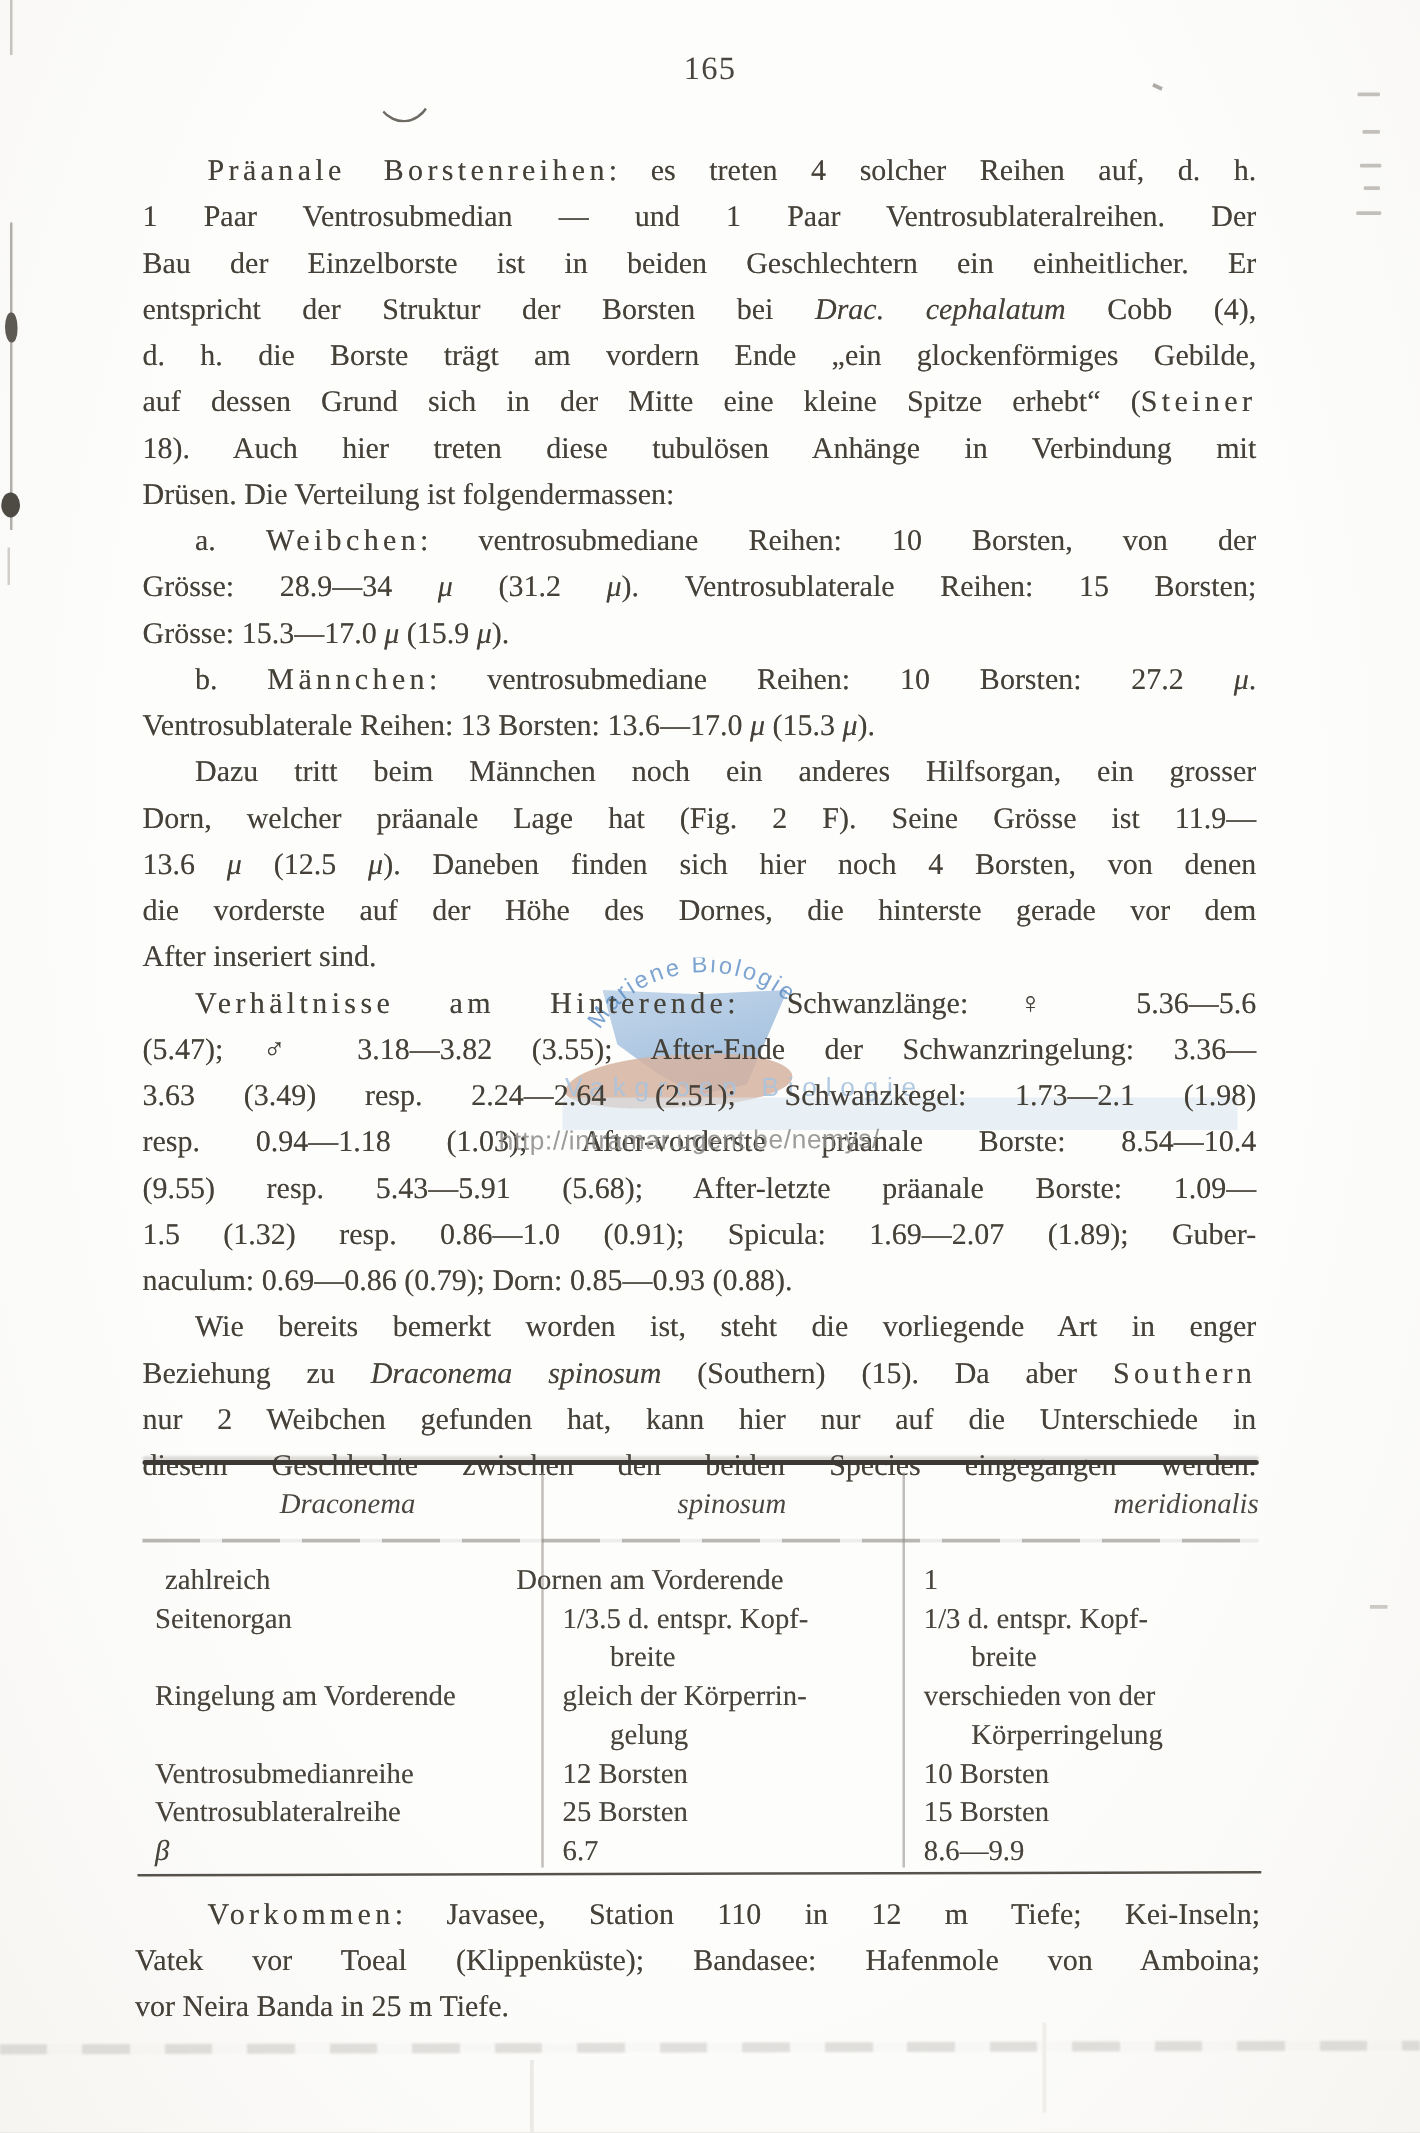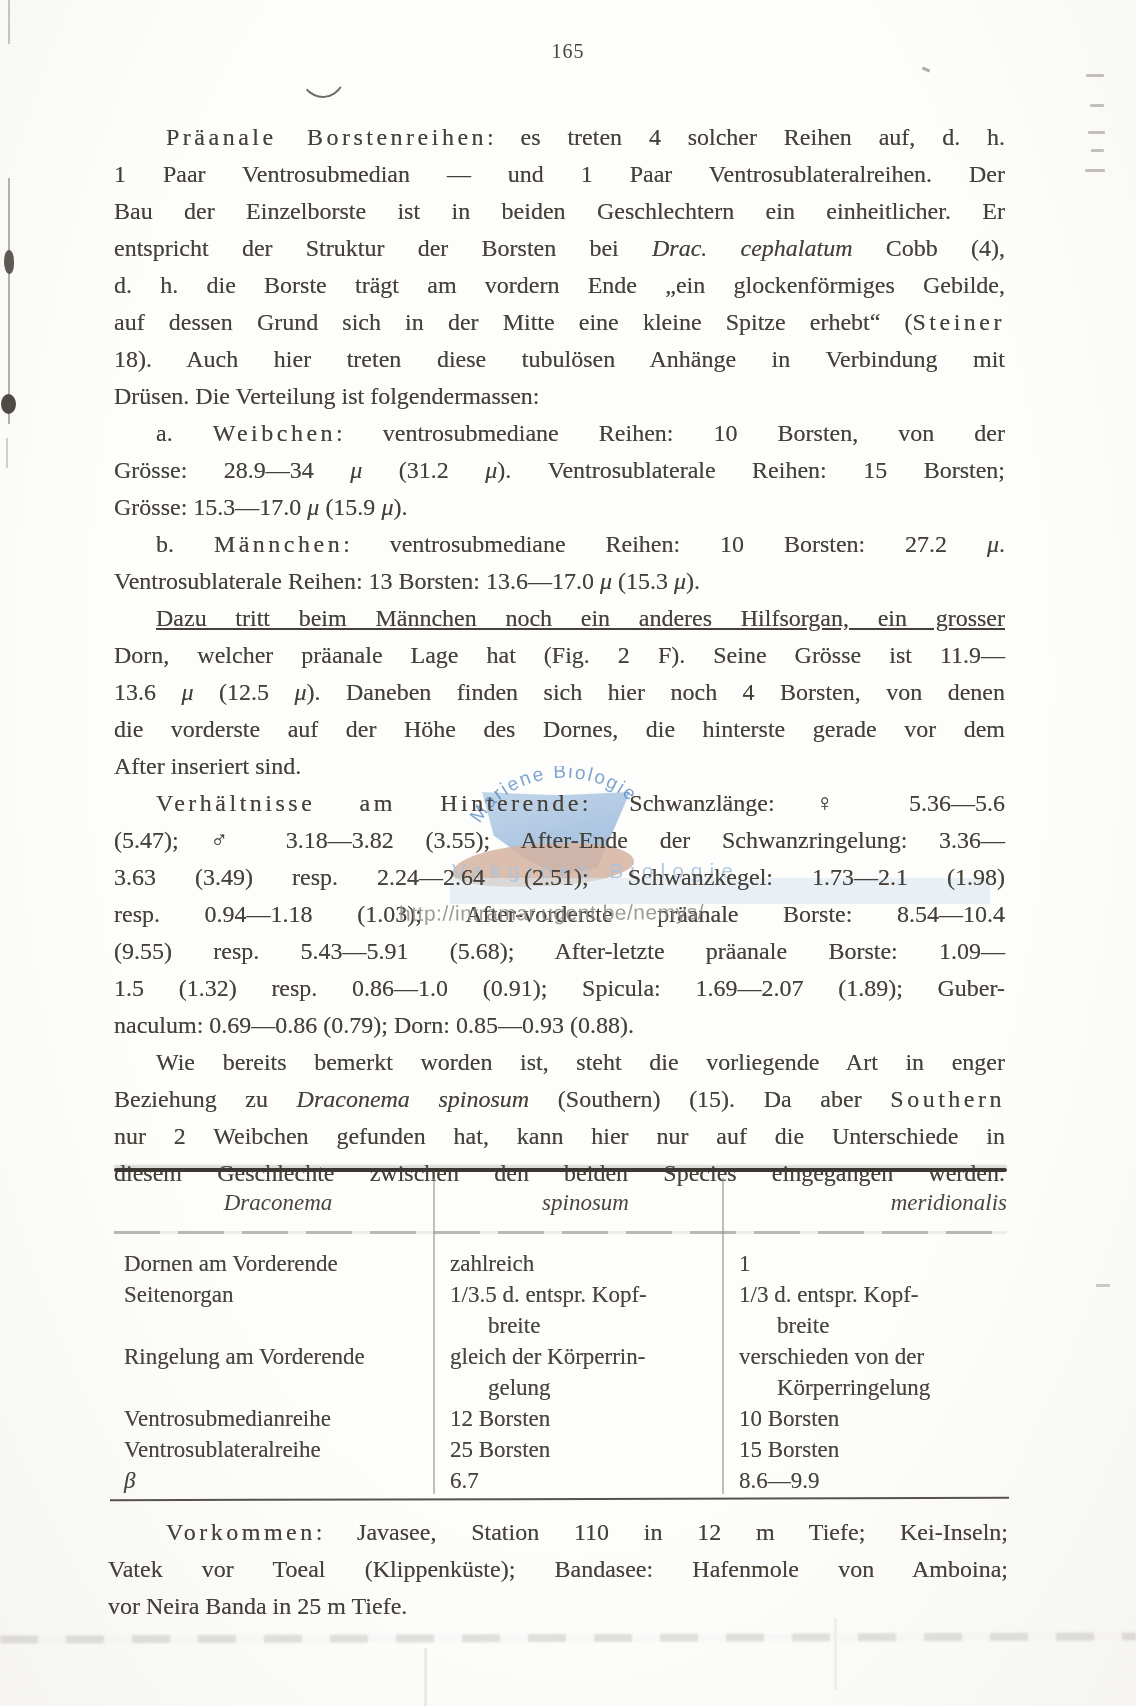--- a/index.html
+++ b/index.html
@@ -7,21 +7,21 @@
     position:relative;
     width:1136px;height:1706px;
     margin:0 auto;
     background:radial-gradient(ellipse at 50% 40%, #fdfdfc 60%, #f6f5f2 100%);
     overflow:hidden;
     font-family:"Liberation Serif", serif;
     color:#45413a;
   }
   .pageno{
     position:absolute;top:40px;left:0;width:100%;
-    text-align:center;font-size:20px;letter-spacing:1px;color:#4a463f;
+    text-align:center;font-size:26px;letter-spacing:1px;color:#4a463f;
   }
   
   .textcol{position:absolute;left:114px;top:95px;width:891px;z-index:2;}
   .textcol2{position:absolute;left:108px;top:1514px;width:900px;z-index:2;}
   .para{margin:0;}
   .line{
     height:37px;line-height:37px;font-size:24px;
     text-align:justify;text-align-last:justify;
     white-space:normal;color:#454138;
     text-shadow:0 0 0.5px rgba(70,64,56,.55);
@@ -145,21 +145,21 @@
       <div class="para">
         <div class="line" style="padding-left: 42px;"><span>a. </span><span class="sp">Weibchen</span><span>: ventrosubmediane Reihen: 10 Borsten, von der</span></div>
         <div class="line"><span>Grösse: 28.9—34 </span><span class="it">μ</span><span> (31.2 </span><span class="it">μ</span><span>). Ventrosublaterale Reihen: 15 Borsten;</span></div>
         <div class="line nl"><span>Grösse: 15.3—17.0 </span><span class="it">μ</span><span> (15.9 </span><span class="it">μ</span><span>).</span></div>
       </div>
       <div class="para">
         <div class="line" style="padding-left: 42px;"><span>b. </span><span class="sp">Männchen</span><span>: ventrosubmediane Reihen: 10 Borsten: 27.2 </span><span class="it">μ</span><span>.</span></div>
         <div class="line nl"><span>Ventrosublaterale Reihen: 13 Borsten: 13.6—17.0 </span><span class="it">μ</span><span> (15.3 </span><span class="it">μ</span><span>).</span></div>
       </div>
       <div class="para">
-        <div class="line" style="padding-left: 42px; text-decoration: underline;"><span>Dazu tritt beim Männchen noch ein anderes Hilfsorgan, ein grosser</span></div>
+        <div class="line" style="padding-left: 42px;"><span>Dazu tritt beim Männchen noch ein anderes Hilfsorgan, ein grosser</span></div>
         <div class="line"><span>Dorn, welcher präanale Lage hat (Fig. 2 F). Seine Grösse ist 11.9—</span></div>
         <div class="line"><span>13.6 </span><span class="it">μ</span><span> (12.5 </span><span class="it">μ</span><span>). Daneben finden sich hier noch 4 Borsten, von denen</span></div>
         <div class="line"><span>die vorderste auf der Höhe des Dornes, die hinterste gerade vor dem</span></div>
         <div class="line nl"><span>After inseriert sind.</span></div>
       </div>
       <div class="para">
         <div class="line" style="padding-left: 42px;"><span class="sp">Verhältnisse am Hinterende</span><span>: Schwanzlänge: ♀ 5.36—5.6</span></div>
         <div class="line"><span>(5.47); ♂ 3.18—3.82 (3.55); After-Ende der Schwanzringelung: 3.36—</span></div>
         <div class="line"><span>3.63 (3.49) resp. 2.24—2.64 (2.51); Schwanzkegel: 1.73—2.1 (1.98)</span></div>
         <div class="line"><span>resp. 0.94—1.18 (1.03); After-vorderste präanale Borste: 8.54—10.4</span></div>
@@ -179,25 +179,25 @@
   <div class="thead" id="table-head">
       <div class="hcell c1" style="text-align: center;">Draconema</div>
       <div class="hcell c2" style="text-align: center;">spinosum</div>
       <div class="hcell c3" style="text-align: right;">meridionalis</div>
     </div>
   <div class="rule mid"></div>
   <div class="vline" style="left:433px;top:1178px;height:316px;"></div>
   <div class="vline" style="left:722px;top:1178px;height:316px;"></div>
   <div class="tbody" id="table-body">
       <div class="trow">
+        <div class="tcell c2">
+          <div class="cline">zahlreich</div>
+        </div>
         <div class="tcell c1">
           <div class="cline">Dornen am Vorderende</div>
-        </div>
-        <div class="tcell c2">
-          <div class="cline">zahlreich</div>
         </div>
         <div class="tcell c3">
           <div class="cline">1</div>
         </div>
       </div>
       <div class="trow">
         <div class="tcell c1">
           <div class="cline">Seitenorgan</div>
         </div>
         <div class="tcell c2">

